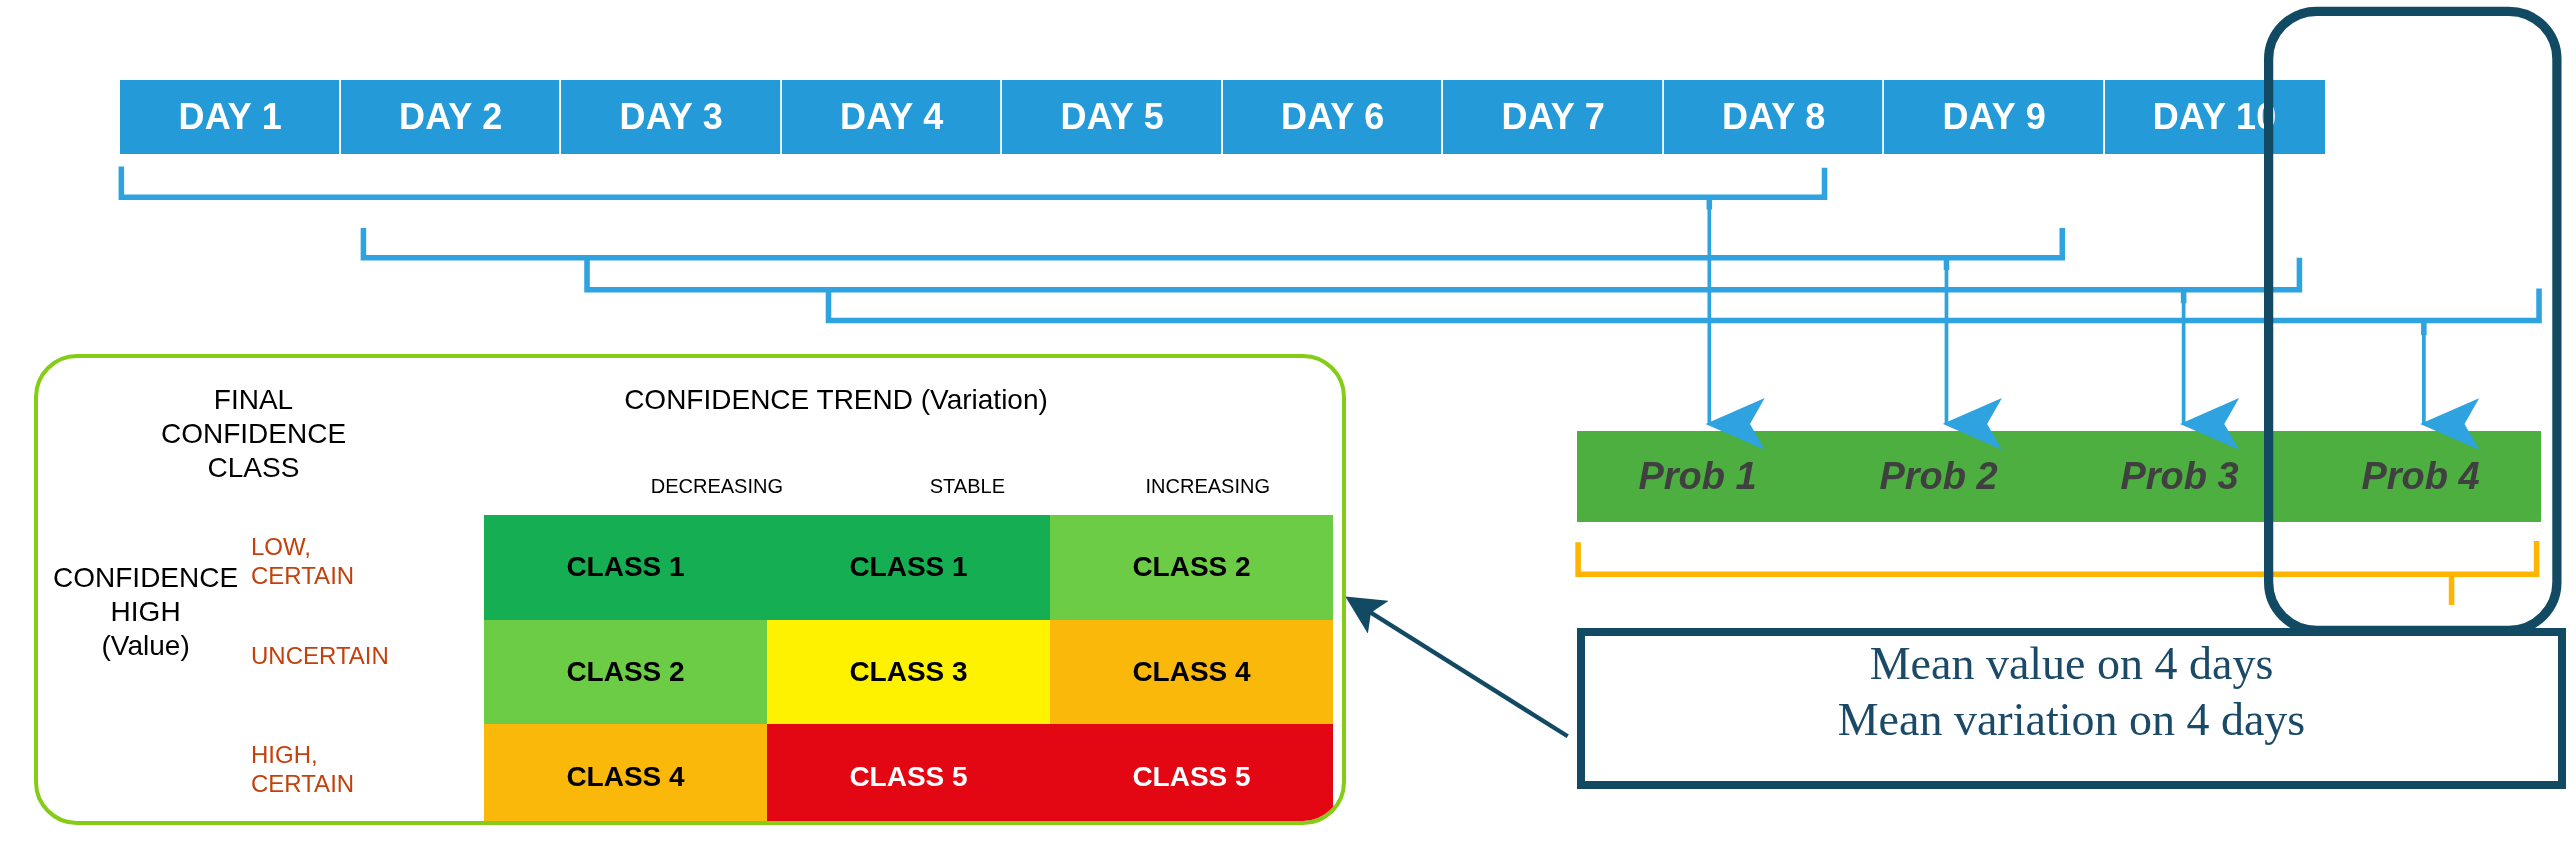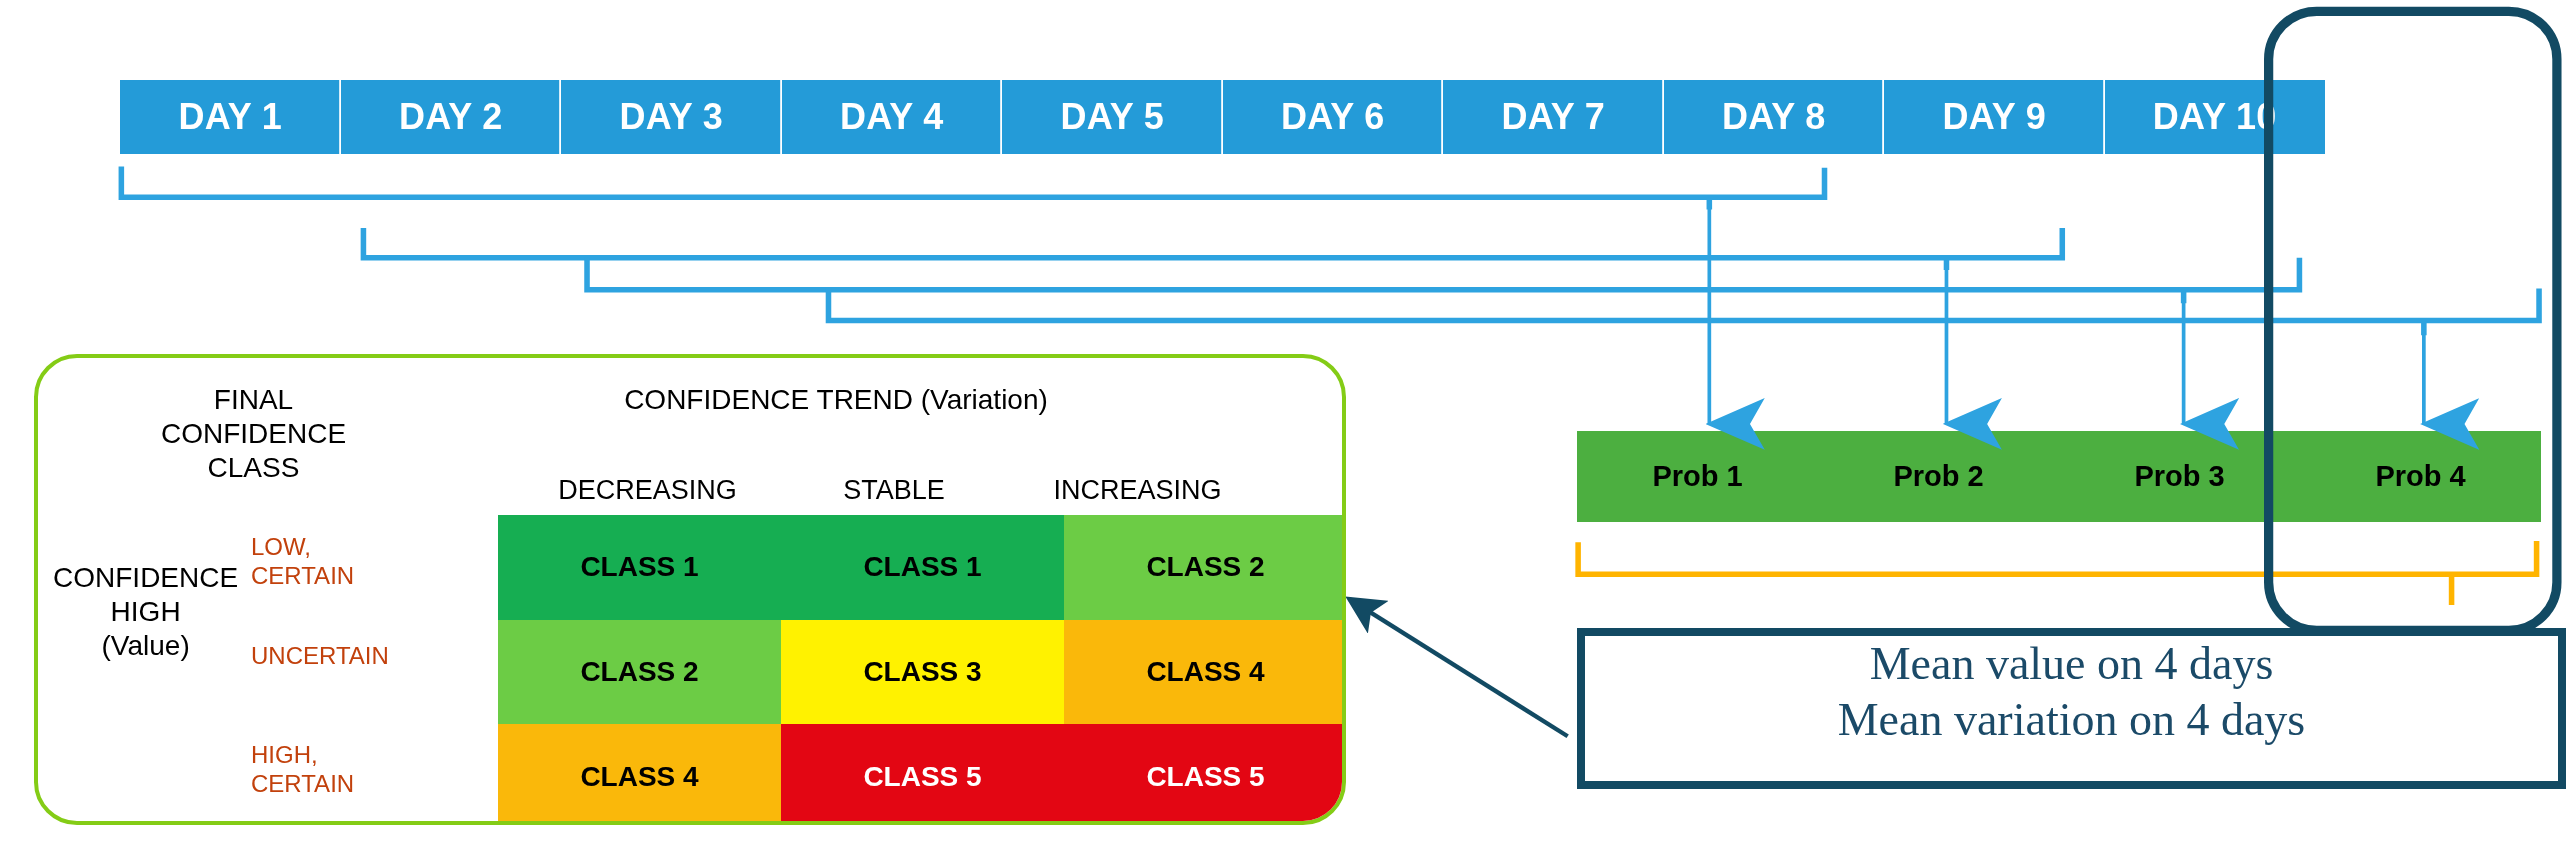--- a/index.html
+++ b/index.html
@@ -9,48 +9,48 @@
 
   
   #day-bar{position:absolute;left:120px;top:80px;width:2205px;height:74px;display:flex;border-radius:25px;}
   .day-cell{flex:1 1 0;background:#249BD8;color:#ffffff;display:flex;align-items:center;
             justify-content:center;font-weight:bold;font-size:36px;letter-spacing:0.3px;
             box-shadow:inset -1.8px 0 0 #ffffff;}
   .day-cell:last-child{box-shadow:none;}
 
   
   #prob-bar{position:absolute;left:1577px;top:431px;width:964px;height:91px;display:flex;}
-  .prob-cell{flex:1 1 0;background:#4CAF40;color:#000000;display:flex;align-items:center;
-             justify-content:center;font-weight:bold;font-size:29px;}
+  .prob-cell{flex:1 1 0;background:#4CAF40;color:#404040;display:flex;align-items:center;
+             justify-content:center;font-weight:bold;font-size:38px;font-style:italic;}
 
   
   #overlay{position:absolute;left:0;top:0;width:2576px;height:843px;pointer-events:none;}
 
   
   #matrix-panel{position:absolute;left:34px;top:354px;width:1312px;height:471px;
                 border:4px solid #84cc16;border-radius:43px;background:#ffffff;
                 box-sizing:border-box;overflow:hidden;}
   #matrix-title-left{position:absolute;left:111px;top:25px;width:209px;text-align:center;
                      font-size:28px;line-height:1.22;color:#000;}
   #matrix-title-top{position:absolute;left:370px;top:26px;width:856px;text-align:center;
                     font-size:28px;color:#000;}
-  .col-head{position:absolute;top:117px;text-align:center;font-size:27px;color:#000;}
+  .col-head{position:absolute;top:117px;text-align:right;font-size:20px;color:#000;}
   #col-head-0{left:474px;width:271px;}
   #col-head-1{left:745px;width:222px;}
   #col-head-2{left:967px;width:265px;}
 
   #row-axis-label{position:absolute;left:-15.4px;top:203px;width:246px;text-align:center;
                   font-size:28px;line-height:1.22;color:#000;}
   .row-head{position:absolute;left:213px;width:246px;font-size:24px;
             line-height:1.22;color:#c2410c;}
   #row-head-0{top:174px;}
   #row-head-1{top:283px;}
   #row-head-2{top:382px;}
 
-  #grid{position:absolute;left:460px;top:157px;width:849px;height:314px;
+  #grid{position:absolute;left:446px;top:157px;width:849px;height:314px;
         display:grid;grid-template-columns:repeat(3,1fr);grid-template-rows:repeat(3,1fr);}
   .cell{display:flex;align-items:center;justify-content:center;font-weight:bold;font-size:28px;}
 
   
   #mean-box{position:absolute;left:1577px;top:628px;width:989px;height:161px;
             border:8.6px solid #124A63;background:#ffffff;box-sizing:border-box;
             display:flex;flex-direction:column;align-items:center;
             font-family:"Liberation Serif","DejaVu Serif",serif;color:#1B4A68;
             font-size:46px;line-height:1.22;}
 </style>

